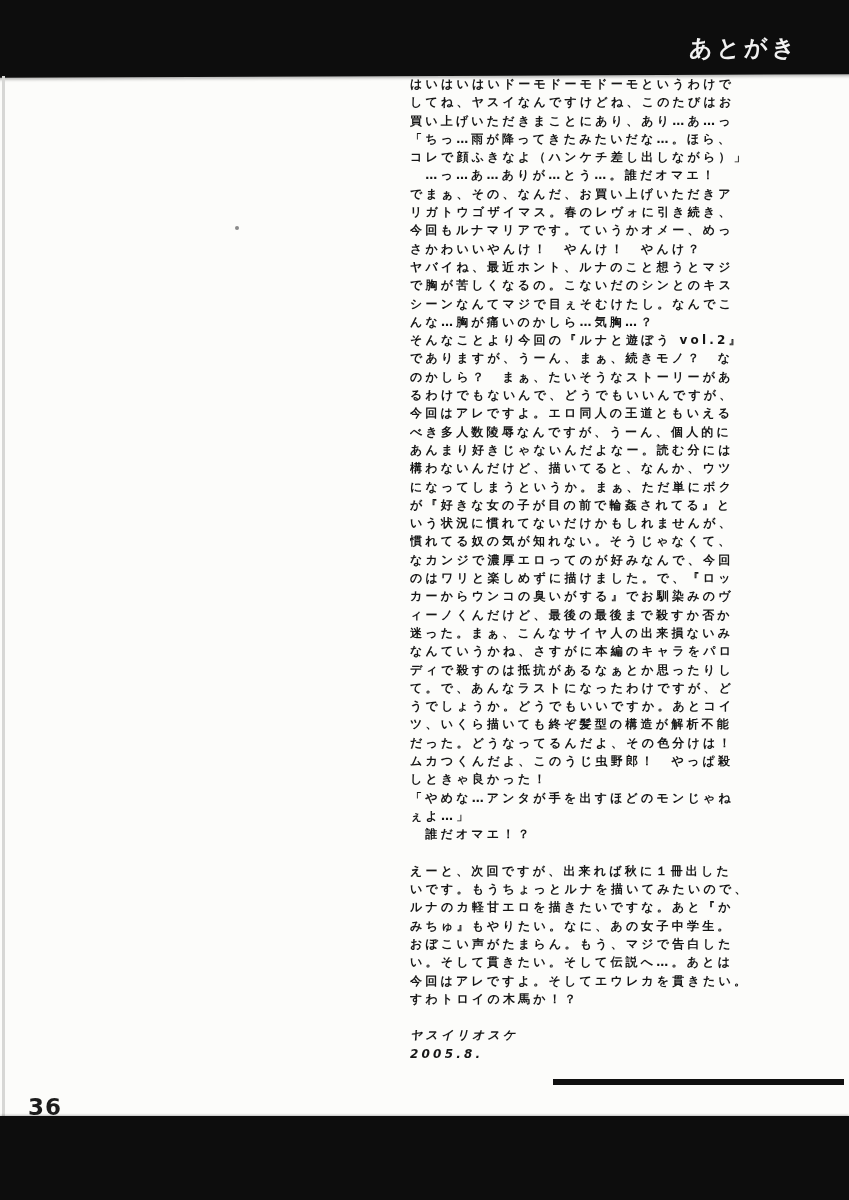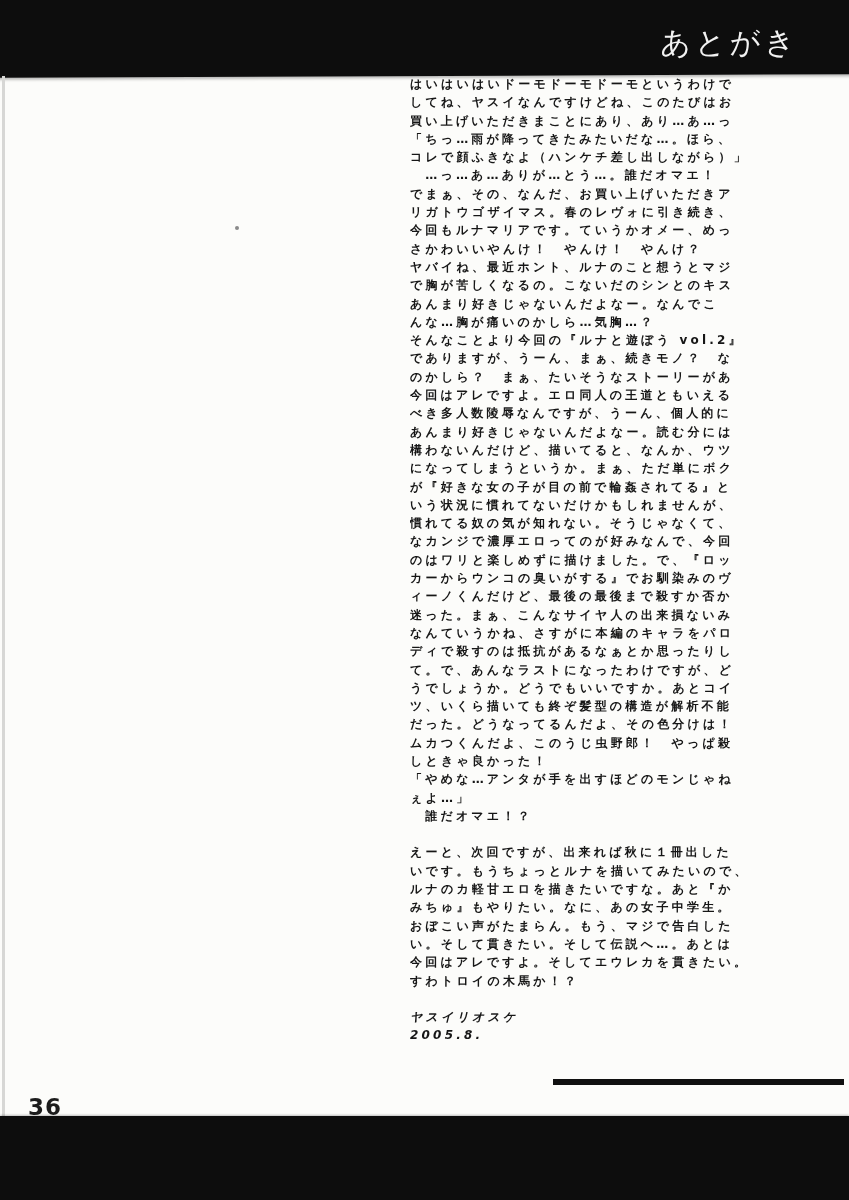--- a/index.html
+++ b/index.html
@@ -27,22 +27,22 @@
     width:860px;height:80px;
     background:var(--bar,#0d0d0d);
     transform:rotate(-0.25deg);
     transform-origin:center;
     box-shadow:0 2px 3px rgba(0,0,0,0.28);
   }
   .page-title{
     position:absolute;
     right:56px;bottom:11px;
     color:var(--title,#f2f2f2);
-    font-size:30px;
-    font-weight:normal;
+    font-size:23px;
+    font-weight:bold;
     letter-spacing:4px;
     white-space:pre;
   }
   
   .afterword{
     position:absolute;
     left:410px;top:75px;
     width:437px;
     color:var(--ink,#161616);
     font-size:12px;
@@ -121,25 +121,26 @@
         <div class="text-line">買い上げいただきまことにあり、あり…あ…っ</div>
         <div class="text-line">「ちっ…雨が降ってきたみたいだな…。ほら、</div>
         <div class="text-line">コレで顔ふきなよ（ハンケチ差し出しながら）」</div>
         <div class="text-line">　…っ…あ…ありが…とう…。誰だオマエ！</div>
         <div class="text-line">でまぁ、その、なんだ、お買い上げいただきア</div>
         <div class="text-line">リガトウゴザイマス。春のレヴォに引き続き、</div>
         <div class="text-line">今回もルナマリアです。ていうかオメー、めっ</div>
         <div class="text-line">さかわいいやんけ！　やんけ！　やんけ？</div>
         <div class="text-line">ヤバイね、最近ホント、ルナのこと想うとマジ</div>
         <div class="text-line">で胸が苦しくなるの。こないだのシンとのキス</div>
-        <div class="text-line">あんまり好きじゃないんだよなー。なんでこ</div>
+        <div class="text-line">シーンなんてマジで目ぇそむけたし。なんでこ</div>
         <div class="text-line">んな…胸が痛いのかしら…気胸…？</div>
         <div class="text-line">そんなことより今回の『ルナと遊ぼう vol.2』</div>
         <div class="text-line">でありますが、うーん、まぁ、続きモノ？　な</div>
         <div class="text-line">のかしら？　まぁ、たいそうなストーリーがあ</div>
+        <div class="text-line">るわけでもないんで、どうでもいいんですが、</div>
         <div class="text-line">今回はアレですよ。エロ同人の王道ともいえる</div>
         <div class="text-line">べき多人数陵辱なんですが、うーん、個人的に</div>
         <div class="text-line">あんまり好きじゃないんだよなー。読む分には</div>
         <div class="text-line">構わないんだけど、描いてると、なんか、ウツ</div>
         <div class="text-line">になってしまうというか。まぁ、ただ単にボク</div>
         <div class="text-line">が『好きな女の子が目の前で輪姦されてる』と</div>
         <div class="text-line">いう状況に慣れてないだけかもしれませんが、</div>
         <div class="text-line">慣れてる奴の気が知れない。そうじゃなくて、</div>
         <div class="text-line">なカンジで濃厚エロってのが好みなんで、今回</div>
         <div class="text-line">のはワリと楽しめずに描けました。で、『ロッ</div>

